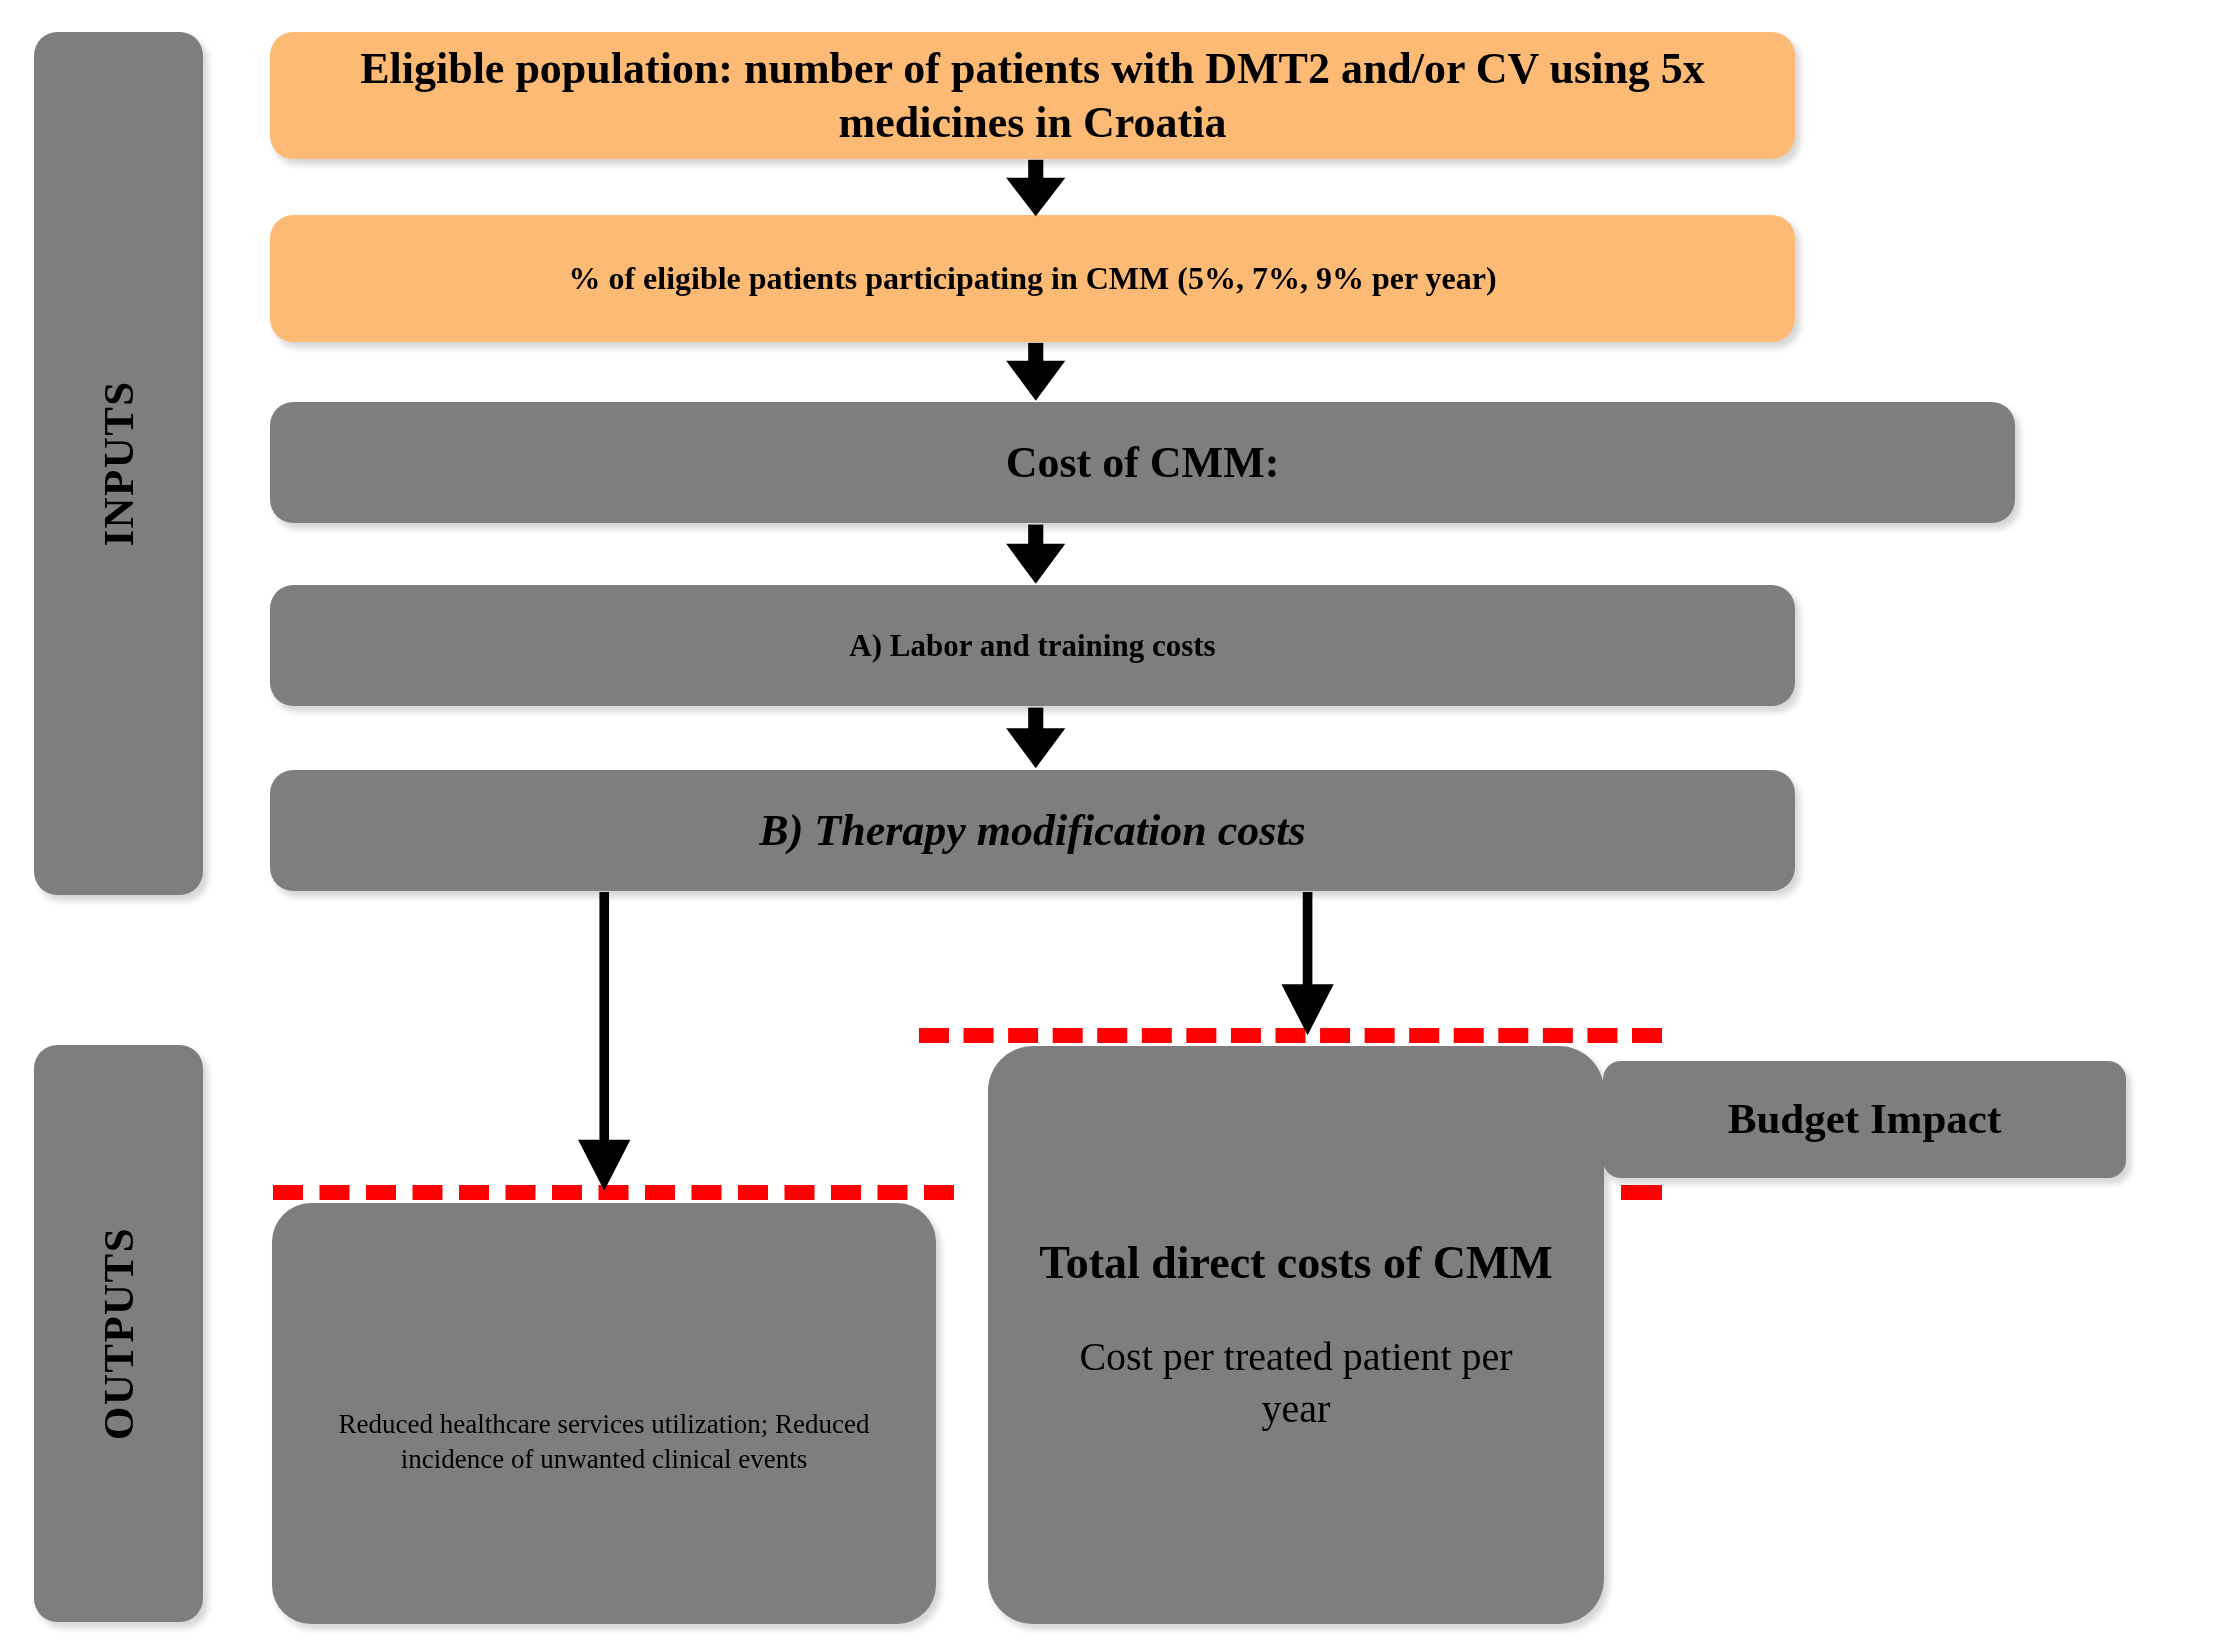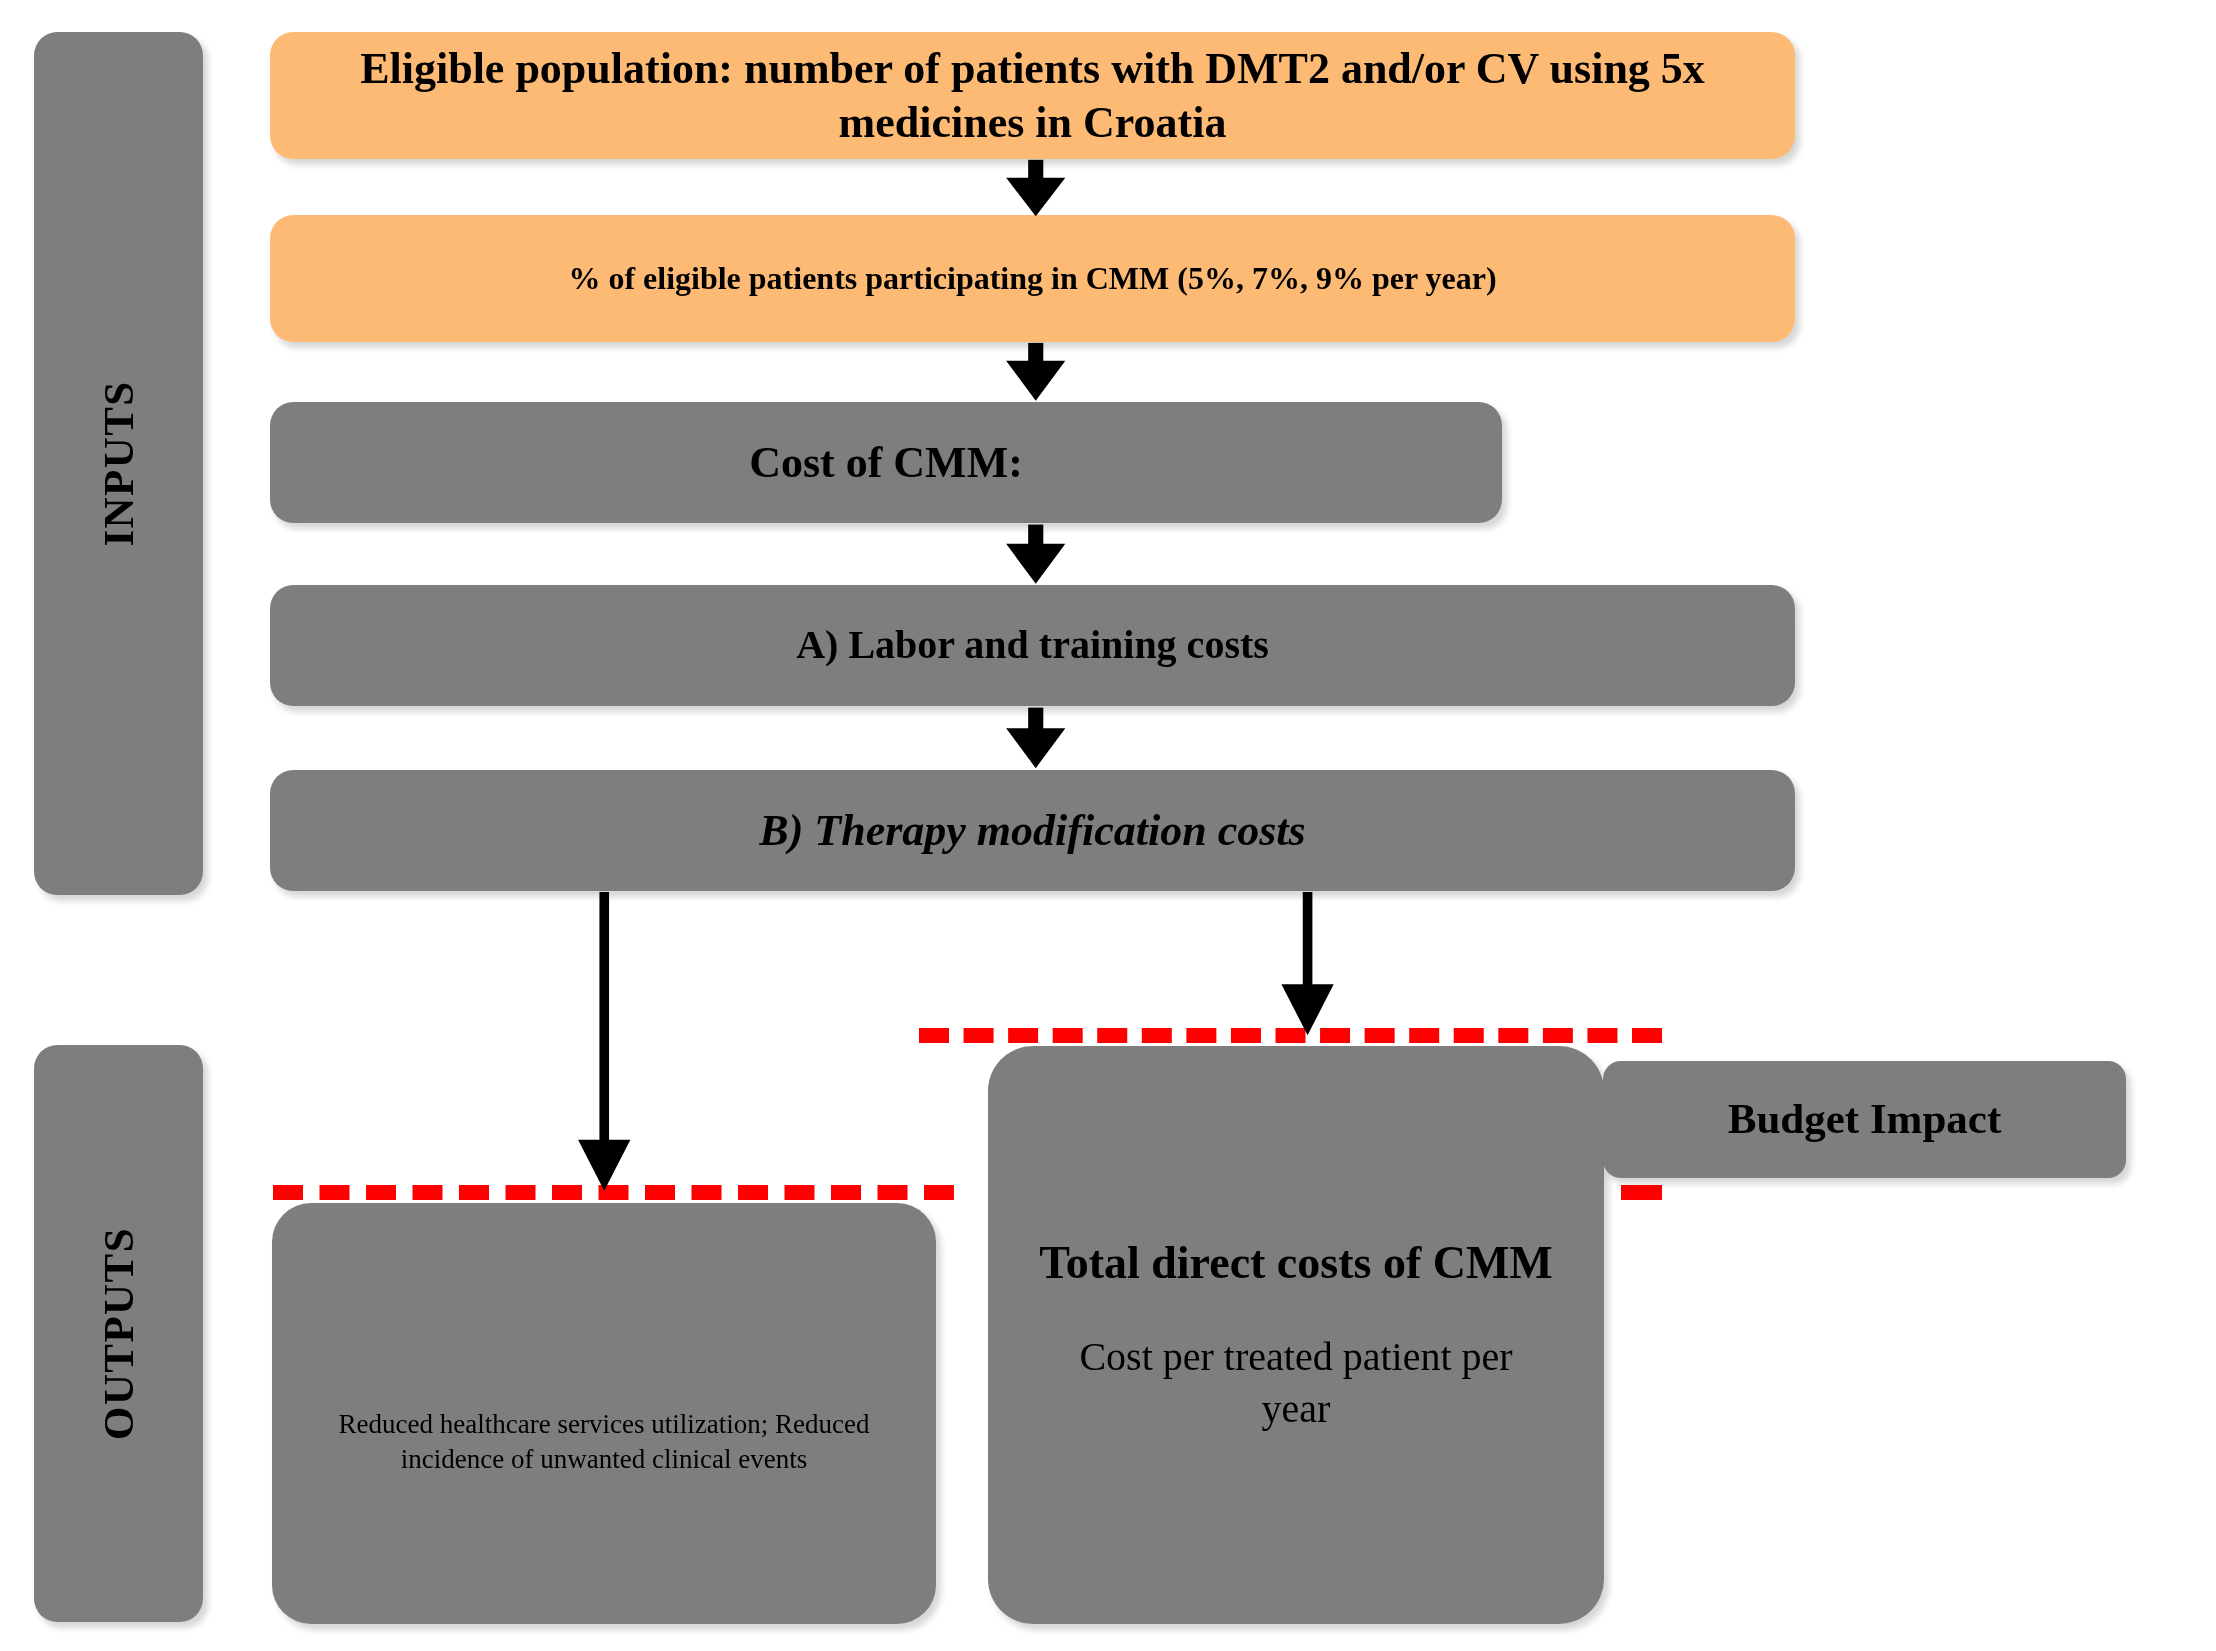--- a/index.html
+++ b/index.html
@@ -93,26 +93,26 @@
   </div>
 
   <div class="node light" style="left:270px; top:32px; width:1525px; height:127px;">
     <div class="title" style="font-size:44px; max-width:1418px;">Eligible population: number of patients with DMT2 and/or CV using 5x medicines in Croatia</div>
   </div>
 
   <div class="node light" style="left:270px; top:215px; width:1525px; height:127px;">
     <div class="title" style="font-size:32px; max-width:1445px;">% of eligible patients participating in CMM (5%, 7%, 9% per year)</div>
   </div>
 
-  <div class="node dark" style="left:270px; top:402px; width:1232px; height:121px;">
+  <div class="node dark" style="left:270px; top:402px; width:1745px; height:121px;">
     <div class="title" style="font-size:44px;">Cost of CMM:</div>
   </div>
 
   <div class="node dark" style="left:270px; top:585px; width:1525px; height:121px;">
-    <div class="title" style="font-size:40px;">A) Labor and training costs</div>
+    <div class="title" style="font-size:31px;">A) Labor and training costs</div>
   </div>
 
   <div class="node dark" style="left:270px; top:770px; width:1525px; height:121px;">
     <div class="title" style="font-size:44px;font-style:italic;">B) Therapy modification costs</div>
   </div>
 
   <div class="dashline" style="left:919px; top:1028px; width:743px;"></div>
 
   <div class="dashline" style="left:273px; top:1185px; width:681px;"></div>
 

